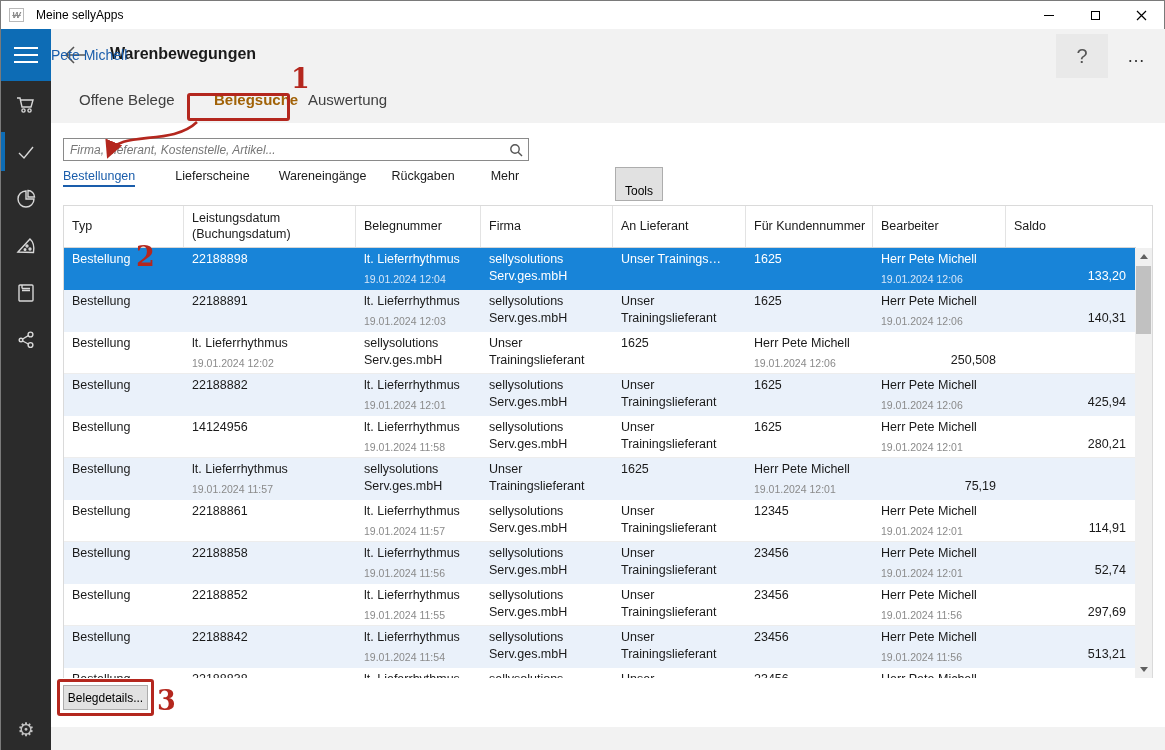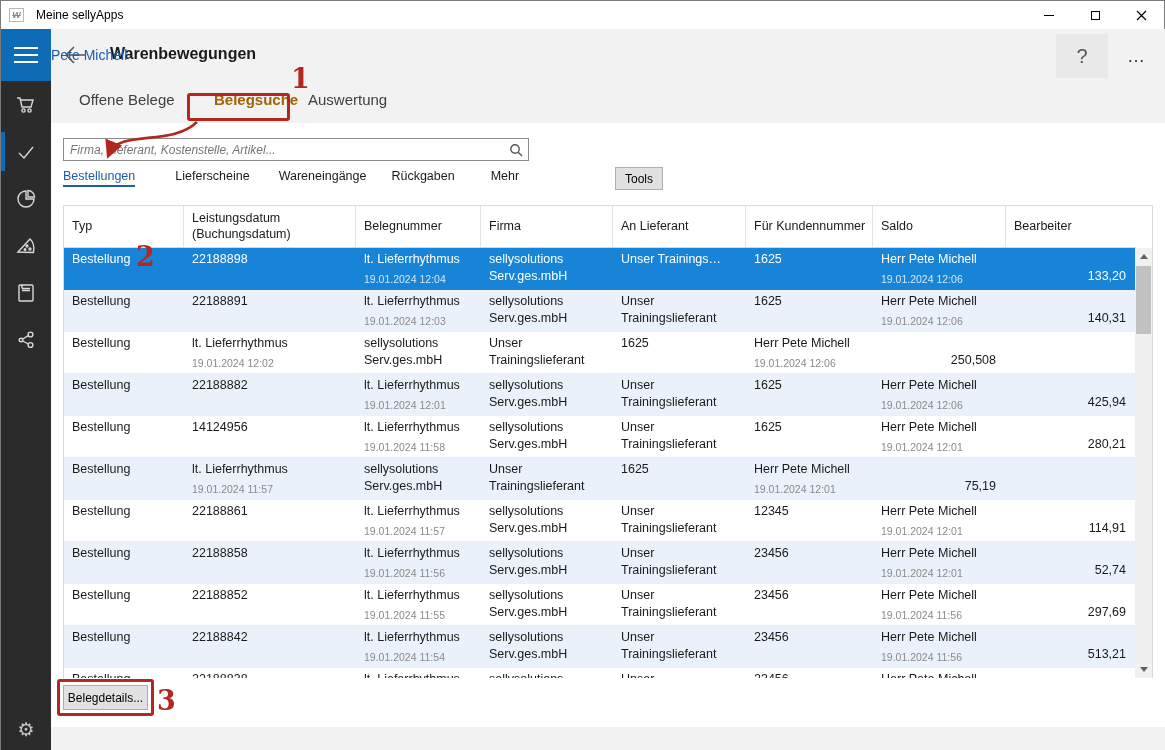--- a/index.html
+++ b/index.html
@@ -47,21 +47,21 @@
   .search-box input { flex:1; border:none; outline:none; font-size:12px; font-style:italic; color:#444; padding:0 6px; font-family:"Liberation Sans", sans-serif; background:transparent; }
   .search-box input::placeholder { color:#767676; font-style:italic; }
   .search-icon { width:24px; display:flex; align-items:center; justify-content:center; }
   .search-icon svg { stroke:#555; fill:none; stroke-width:1.4; }
 
   
   .filter-row { position:absolute; left:12px; top:46px; height:22px; display:flex; align-items:flex-start; }
   .filter-link { font-size:12.5px; color:#1a1a1a; cursor:pointer; }
   .filter-link.active { color:#1a5dab; border-bottom:2px solid #1a5dab; padding-bottom:2px; }
   .f1{margin-right:40px;} .f2{margin-right:29px;} .f3{margin-right:25px;} .f4{margin-right:36px;}
-  .tools-btn { position:absolute; left:564px; top:44px; height:23px; padding:4px 9px; background:#e1e1e1; border:1px solid #adadad; font-size:12px; color:#000; font-family:"Liberation Sans", sans-serif; }
+  .tools-btn { position:absolute; left:564px; top:44px; height:23px; padding:16px 9px; background:#e1e1e1; border:1px solid #adadad; font-size:12px; color:#000; font-family:"Liberation Sans", sans-serif; }
 
   
   .table { position:absolute; left:12px; top:82px; width:1090px; height:473px; border:1px solid #dadada; background:#fff; }
   .thead { position:absolute; left:0; top:0; width:1072px; height:42px; display:grid; grid-template-columns:120px 172px 125px 132px 133px 127px 133px 130px; background:#fff; border-bottom:1px solid #d6d6d6; }
   .th { display:flex; align-items:center; padding-left:8px; font-size:12.5px; color:#1a1a1a; border-right:1px solid #e3e3e3; line-height:1.25; }
   .th:last-child { border-right:none; }
   .tbody { position:absolute; left:0; top:42px; width:1072px; height:430px; overflow:hidden; }
   .row { position:relative; width:100%; height:42px; display:grid; grid-template-columns:120px 172px 125px 132px 133px 127px 133px 130px; background:#fff; border-bottom:1px solid #ededed; cursor:pointer; }
   .row.alt { background:#eaf1fa; border-bottom-color:#eaf1fa; }
   .row.selected { background:#1884d8; border-bottom-color:#1884d8; color:#fff; }
@@ -208,22 +208,22 @@
       <button class="tools-btn">Tools</button>
 
       <div class="table">
         <div class="thead">
           <div class="th">Typ</div>
           <div class="th">Leistungsdatum (Buchungsdatum)</div>
           <div class="th">Belegnummer</div>
           <div class="th">Firma</div>
           <div class="th">An Lieferant</div>
           <div class="th">Für Kundennummer</div>
+          <div class="th">Bearbeiter</div>
           <div class="th">Saldo</div>
-          <div class="th">Bearbeiter</div>
         </div>
         <div class="tbody">
             <div class="row selected">
     <div class="cell">
                 <span>Bestellung</span>
               </div>
     <div class="cell">
                 <span>22188898</span>
               </div>
     <div class="cell">

